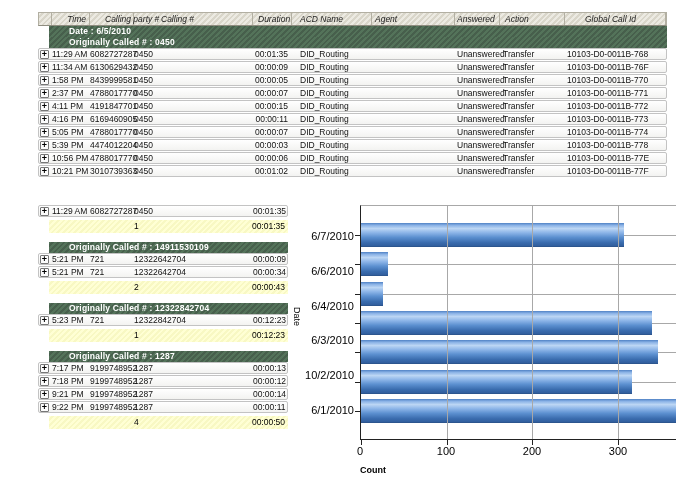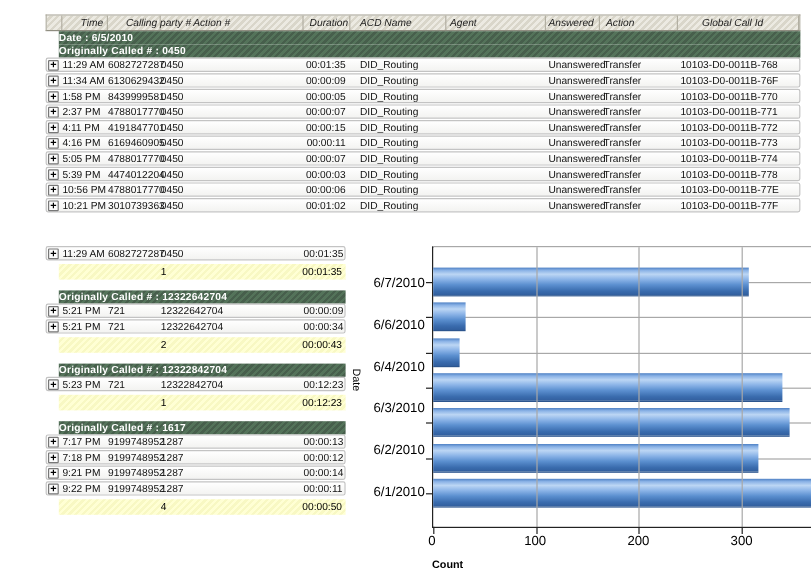--- a/index.html
+++ b/index.html
@@ -27,21 +27,21 @@
   .hdr-row .c-time{text-align:right;padding-right:3px}
   .hdr-row .c-calling{padding-left:15px}
   .hdr-row .c-called{padding-left:27px}
   .hdr-row .c-dur{padding-left:5px}
   .hdr-row .c-acd{padding-left:8px}
   .hdr-row .c-agent{padding-left:3px}
   .hdr-row .c-ans{padding-left:2px}
   .hdr-row .c-act{padding-left:5px}
   .hdr-row .c-gid{padding-left:20px}
 
-  .band{height:11px;line-height:11px;margin-left:11px;padding-left:0;box-sizing:border-box;
+  .band{height:11px;line-height:11px;margin-left:11px;padding-left:20px;box-sizing:border-box;
         background:repeating-linear-gradient(135deg,#54735a 0 2px,#475f4c 2px 4px);
         color:#fff;font-size:8.5px;font-weight:bold;letter-spacing:.2px;white-space:nowrap;}
 
   .row{display:flex;height:12px;margin-bottom:1px;background:linear-gradient(#ffffff,#f3f3f1);
        border:1px solid #c3c3c3;border-radius:2px;box-sizing:border-box;
        font-size:8.5px;line-height:10px;color:#111;}
   .row .cell{box-sizing:border-box;white-space:nowrap;overflow:visible;}
   .row .c-time{text-align:right;padding-right:16px}
   .row .c-dur{text-align:right;padding-right:4px}
   .row .c-acd{padding-left:8px}
@@ -90,21 +90,21 @@
 </head>
 <body>
 
 <div class="page">
 
   <div class="main-table">
     <div class="hdr-row">
       <div class="c-exp"></div>
       <div class="c-time">Time</div>
       <div class="c-calling">Calling party #</div>
-      <div class="c-called">Action #</div>
+      <div class="c-called">Calling #</div>
       <div class="c-dur">Duration</div>
       <div class="c-acd">ACD Name</div>
       <div class="c-agent">Agent</div>
       <div class="c-ans">Answered</div>
       <div class="c-act">Action</div>
       <div class="c-gid">Global Call Id</div>
     </div>
     <div class="band">Date : 6/5/2010</div>
     <div class="band">Originally Called # : 0450</div>
     <div id="main-rows">
@@ -241,21 +241,21 @@
     <span class="cell c-called">0450</span>
     <span class="cell c-dur">00:01:35</span>
   </div>
         </div>
     <div class="sumrow">
       <span class="sum-count">1</span>
       <span class="sum-dur">00:01:35</span>
     </div>
   </div>
       <div class="sub-table">
-    <div class="band">Originally Called # : 12322642704</div>
+    <div class="band">Originally Called # : 14911530109</div>
     <div class="sub-rows">
           <div class="row">
     <span class="cell c-exp"><span class="expand-btn">+</span></span>
     <span class="cell c-time">5:21 PM</span>
     <span class="cell c-calling">721</span>
     <span class="cell c-called">12322642704</span>
     <span class="cell c-dur">00:00:09</span>
   </div>
           <div class="row">
     <span class="cell c-exp"><span class="expand-btn">+</span></span>
@@ -280,21 +280,21 @@
     <span class="cell c-called">12322842704</span>
     <span class="cell c-dur">00:12:23</span>
   </div>
         </div>
     <div class="sumrow">
       <span class="sum-count">1</span>
       <span class="sum-dur">00:12:23</span>
     </div>
   </div>
       <div class="sub-table">
-    <div class="band">Originally Called # : 1617</div>
+    <div class="band">Originally Called # : 1287</div>
     <div class="sub-rows">
           <div class="row">
     <span class="cell c-exp"><span class="expand-btn">+</span></span>
     <span class="cell c-time">7:17 PM</span>
     <span class="cell c-calling">9199748952</span>
     <span class="cell c-called">1287</span>
     <span class="cell c-dur">00:00:13</span>
   </div>
           <div class="row">
     <span class="cell c-exp"><span class="expand-btn">+</span></span>
@@ -325,21 +325,21 @@
   </div>
     </div>
 
   <div class="chart" id="chart">
     <span class="y-title">Date</span>
     <div class="ycol" id="ycol">
         <div class="ylabel">6/7/2010</div>
         <div class="ylabel">6/6/2010</div>
         <div class="ylabel">6/4/2010</div>
         <div class="ylabel">6/3/2010</div>
-        <div class="ylabel">6/2/2010</div>
+        <div class="ylabel">10/2/2010</div>
         <div class="ylabel">6/1/2010</div>
       </div>
     <div class="plot" id="plot">
       <div class="bars" id="bars">
           <div class="bar-row">
             <div class="hgrid"></div>
             <div class="ytickmark"></div>
             <div class="bar" style="width: 77%;"></div>
           </div>
           <div class="bar-row">

